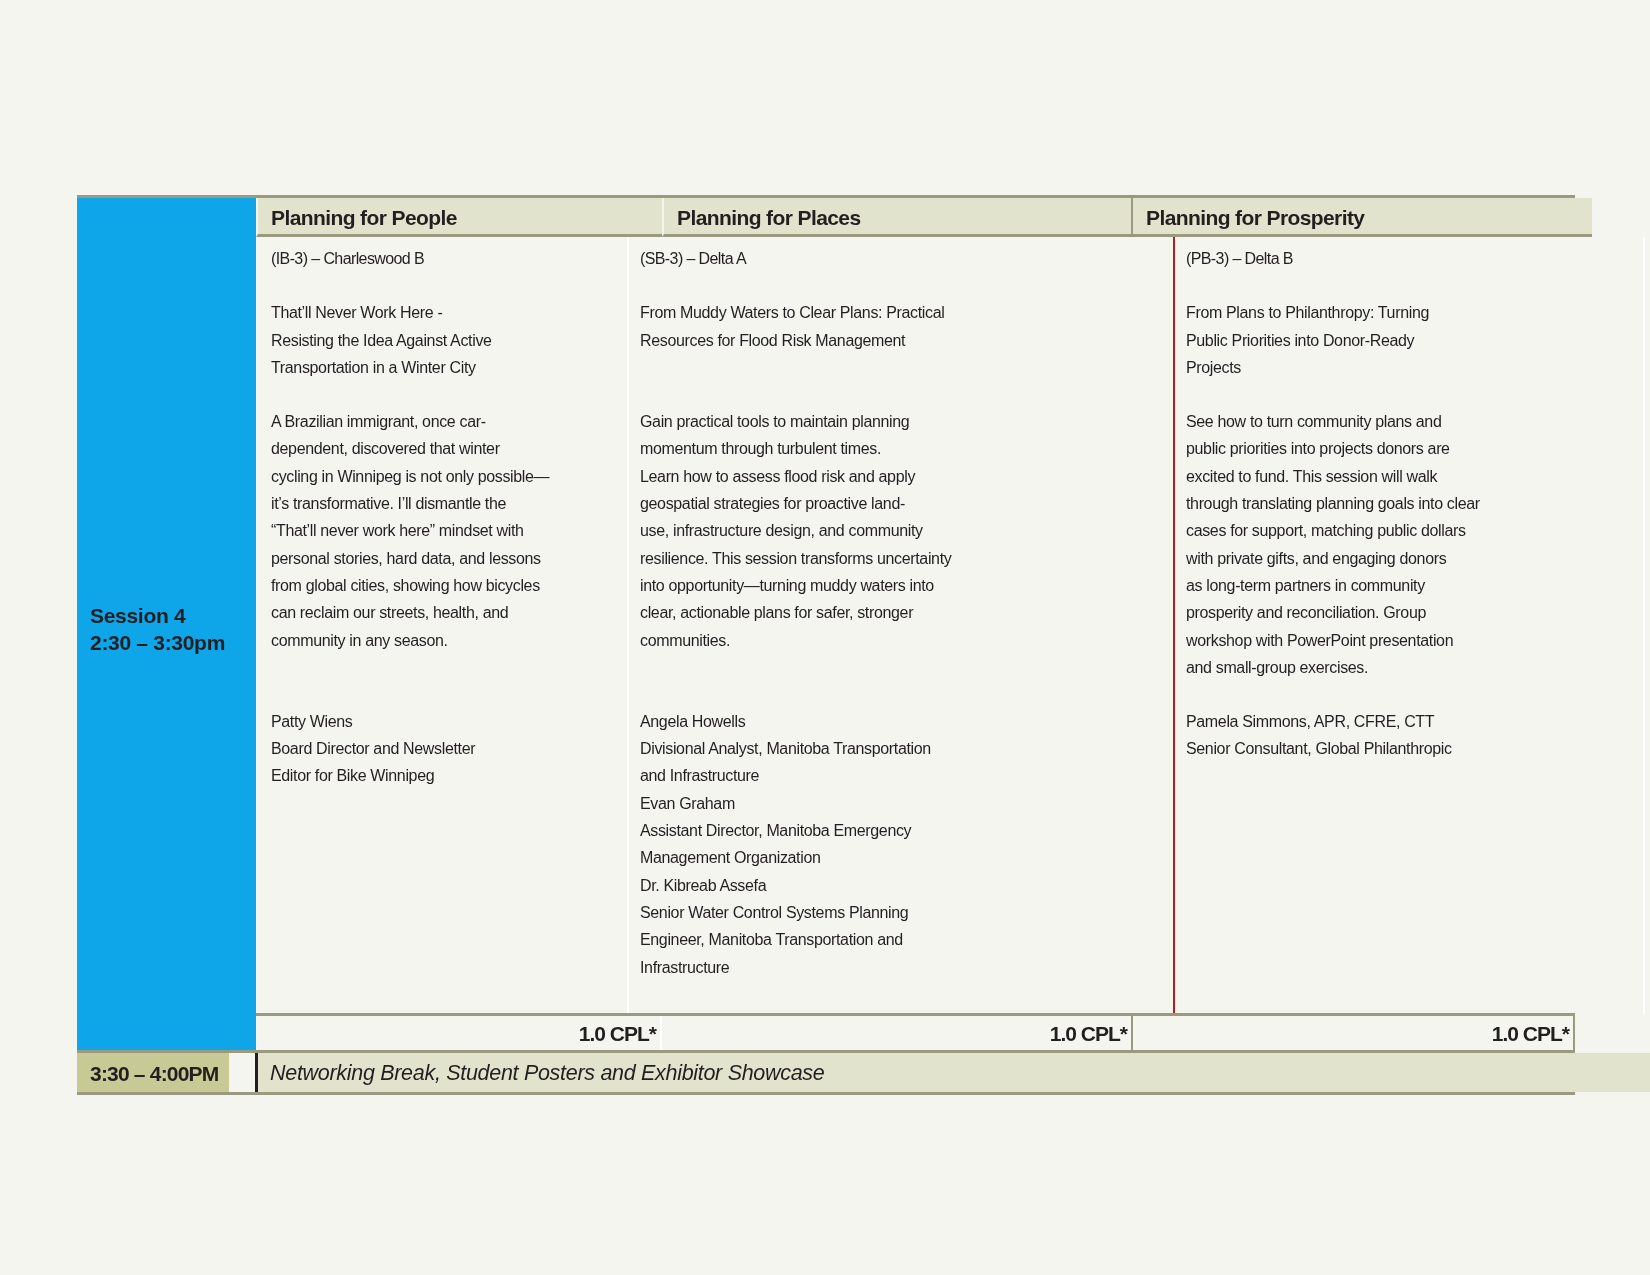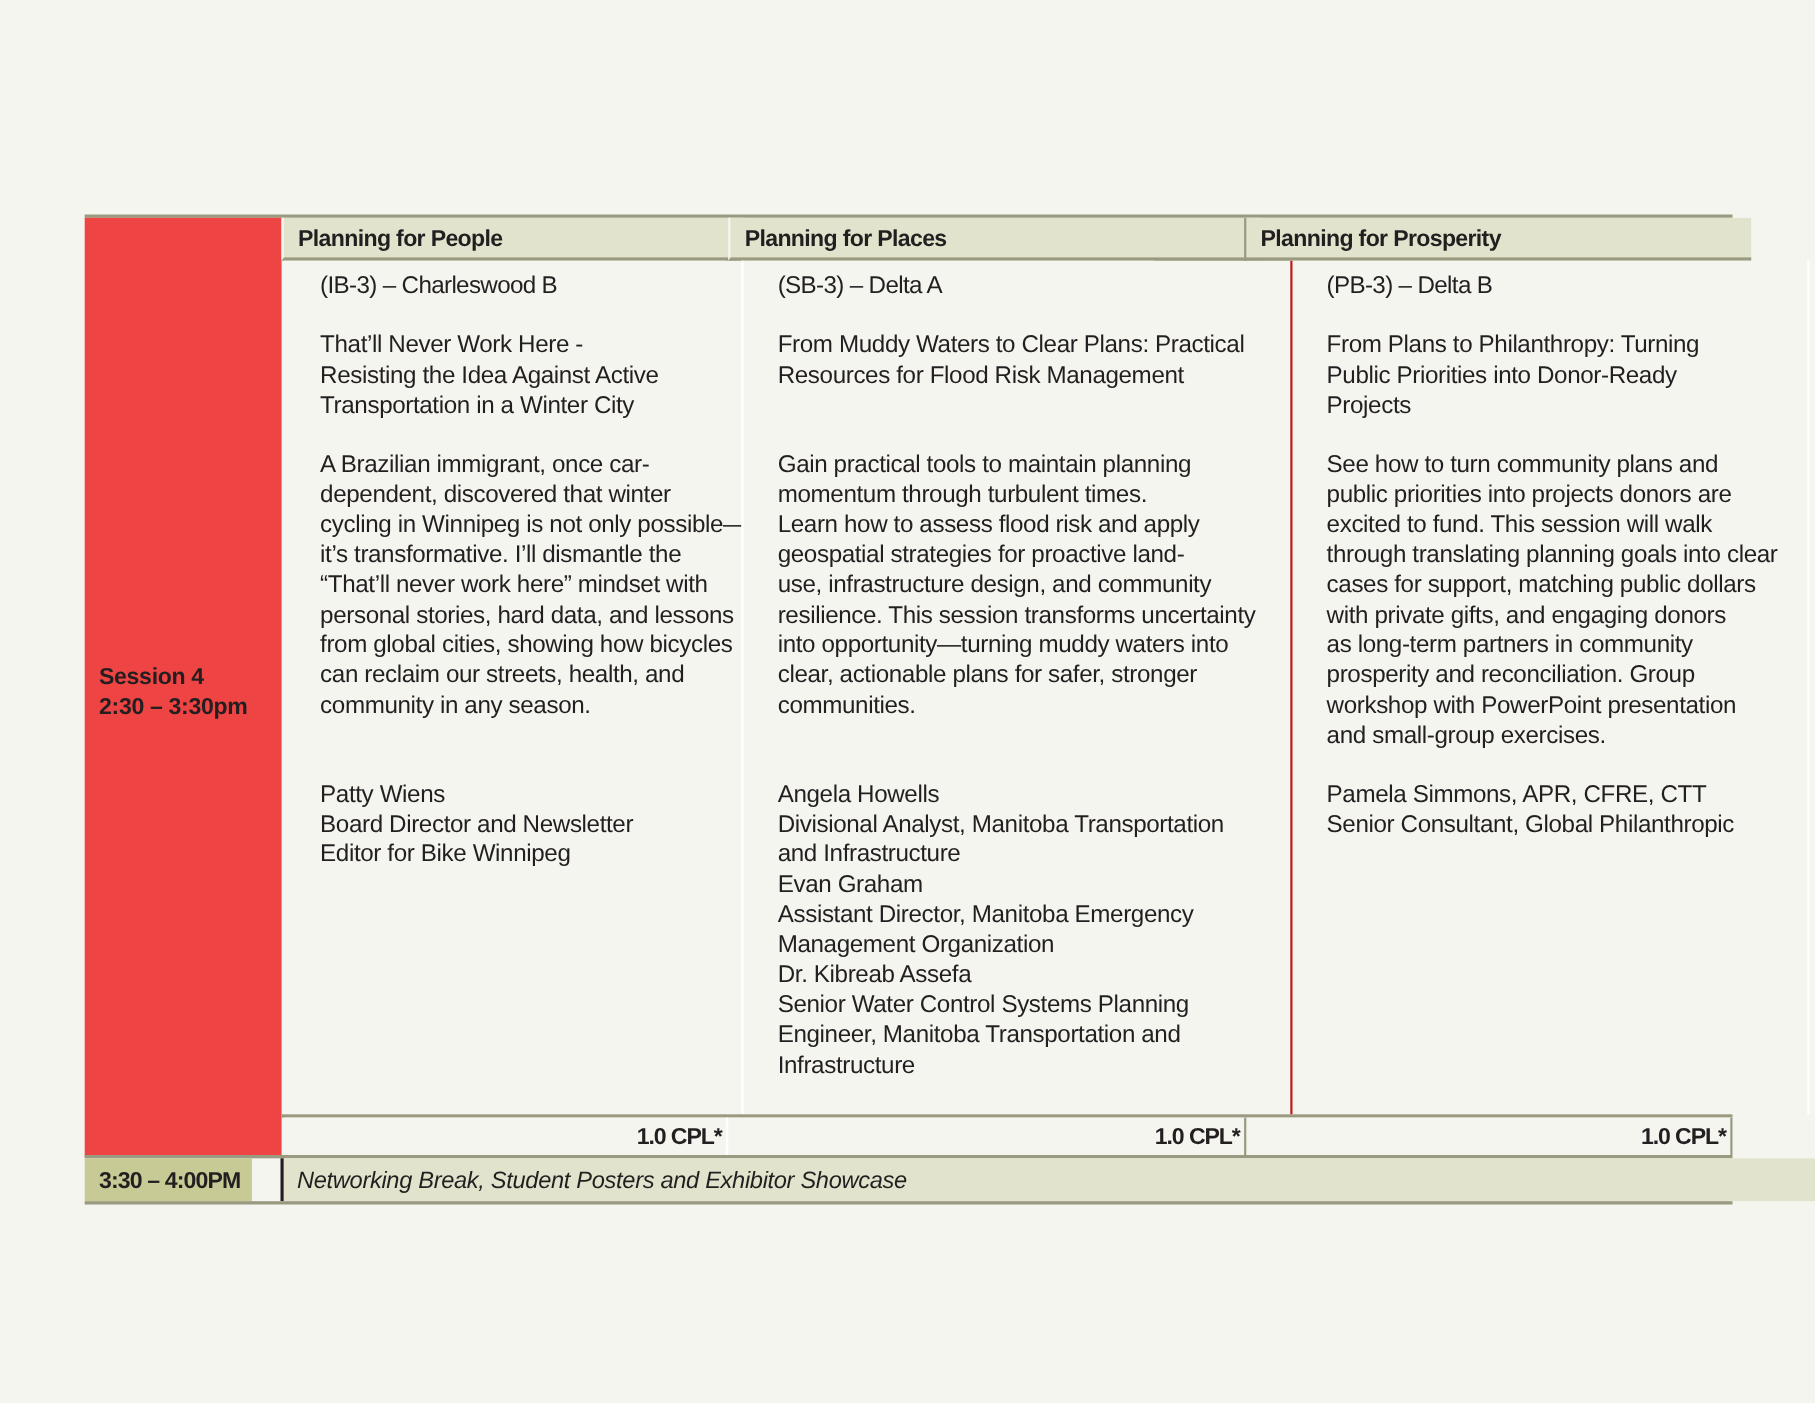--- a/index.html
+++ b/index.html
@@ -27,21 +27,21 @@
       width: 1498px;
       height: 3px;
       background: #9a9a80;
     }
     .session-col {
       position: absolute;
       left: 0;
       top: 3px;
       width: 179px;
       height: 854px;
-      background: #ef4444;
+      background: #0ea5e9;
     }
     .session-label {
       position: absolute;
       left: 13px;
       top: 404px;
       font-weight: bold;
       font-size: 21px;
       line-height: 27px;
       color: #231f20;
       letter-spacing: -0.3px;
@@ -73,32 +73,31 @@
 
     
     .cell {
       position: absolute;
       top: 42px;
       height: 776px;
       background: #f5f5f0;
       box-sizing: border-box;
     }
     .cell-1 { left: 181px; width: 402px; }
-    .cell-2 { left: 597px; width: 375px; border-left: 2px solid #ffffff; }
+    .cell-2 { left: 550px; width: 375px; border-left: 2px solid #ffffff; }
     .cell-3 { left: 1096px; width: 472px; border-left: 2px solid #b91c1c; border-right: 2px solid #ffffff; }
 
     .cell .inner {
       position: absolute;
       left: 13px;
       top: 8px;
       right: 8px;
-      font-size: 22px;
+      font-size: 16px;
       line-height: 27.3px;
       letter-spacing: -0.35px;
-      margin-left: 20px;
     }
     .cell-2 .inner, .cell-3 .inner { left: 11px; }
     .room { display: block; margin-bottom: 27px; letter-spacing: -0.6px; }
     .title { display: block; margin-bottom: 27px; }
     .title .line, .desc .line, .speakers .line { display: block; white-space: nowrap; }
     .desc { display: block; margin-bottom: 27px; }
     .cell-1 .desc { margin-bottom: 54px; }
     .cell-2 .desc { margin-bottom: 54px; }
     .speakers { display: block; }
 

